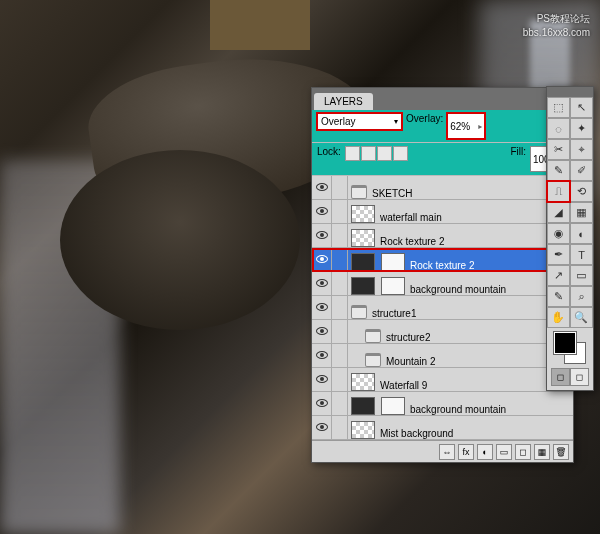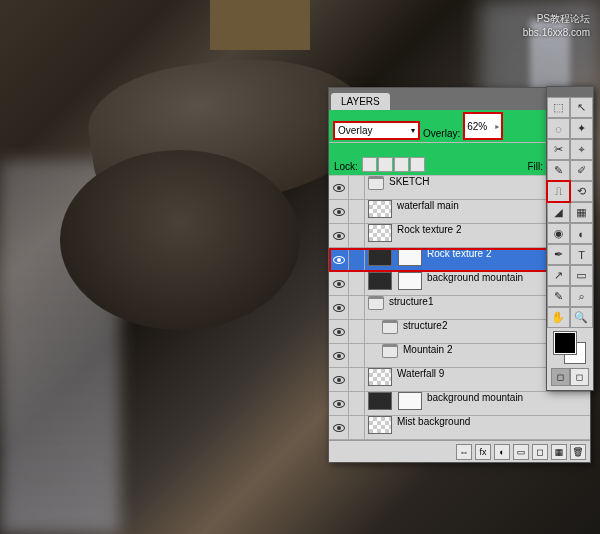--- a/index.html
+++ b/index.html
@@ -6,36 +6,36 @@
 body{width:600px;height:534px;overflow:hidden;position:relative;background:#000}
 .canvas{position:absolute;inset:0;background:linear-gradient(135deg,#3a3228 0%,#2a241c 15%,#4a4238 25%,#1a1610 40%,#3a3530 55%,#6a5a48 65%,#2a2520 80%,#1a1815 100%)}
 .canvas::before{content:"";position:absolute;left:0;top:160px;width:120px;height:374px;background:linear-gradient(180deg,rgba(200,200,210,0.3),rgba(180,180,190,0.5));filter:blur(8px)}
 .canvas::after{content:"";position:absolute;right:0;top:0;width:120px;height:200px;background:linear-gradient(180deg,rgba(180,185,195,0.4),rgba(160,165,175,0.3));filter:blur(10px)}
 .waterfall{position:absolute;right:30px;top:20px;width:40px;height:150px;background:linear-gradient(180deg,rgba(220,225,235,0.6),rgba(200,210,220,0.3));filter:blur(3px)}
 .rock1{position:absolute;left:90px;top:60px;width:280px;height:140px;background:radial-gradient(ellipse at 40% 30%,#5a5248,#2a2218);border-radius:40% 60% 50% 40%;transform:rotate(-8deg)}
 .rock2{position:absolute;left:60px;top:150px;width:240px;height:180px;background:radial-gradient(ellipse at 50% 40%,#4a4238,#1a1610);border-radius:50%}
 .watermark{position:absolute;top:12px;right:10px;color:rgba(255,255,255,0.85);font-size:11px;text-align:right;line-height:14px;text-shadow:0 0 3px #000;font-family:"Microsoft YaHei",Arial}
 .top-swatch{position:absolute;left:210px;top:0;width:100px;height:50px;background:#6b5838}
 
-.layers-panel{position:absolute;left:328px;top:87px;width:263px;background:#22c55e;border:1px solid #555;box-shadow:2px 2px 8px rgba(0,0,0,0.5)}
+.layers-panel{position:absolute;left:311px;top:87px;width:263px;background:#14b8a6;border:1px solid #555;box-shadow:2px 2px 8px rgba(0,0,0,0.5)}
 .panel-tabbar{height:22px;background:#6f6f6f;display:flex;align-items:flex-end;padding-left:2px;position:relative}
 .panel-tab{background:#d6d6d6;padding:3px 10px;font-size:10px;border-radius:3px 3px 0 0}
 .panel-menu{position:absolute;right:4px;top:4px;width:14px;height:12px;background:repeating-linear-gradient(180deg,#333 0 1px,transparent 1px 3px)}
-.panel-row{display:flex;align-items:flex-end;padding:3px 5px;gap:4px;border-bottom:1px solid #bbb}
+.panel-row{display:flex;align-items:flex-start;padding:3px 5px;gap:4px;border-bottom:1px solid #bbb}
 .blend-select{border:1px solid #888;background:#fff;padding:1px 3px;width:85px;height:17px;display:flex;align-items:center;justify-content:space-between}
 .blend-select::after{content:"▾";font-size:8px}
 .hl-red{outline:2px solid #d40000;outline-offset:-1px}
 .lbl{font-size:10px}
 .num-input{border:1px solid #888;background:#fff;width:38px;height:15px;padding:12px 2px;display:flex;align-items:center;justify-content:space-between}
 .num-input::after{content:"▸";font-size:8px;color:#666}
 .lock-icons{display:flex;gap:1px}
 .lock-ico{width:15px;height:15px;border:1px solid #999;background:#e8e8e8}
 
 .layers-list{max-height:310px;overflow:hidden;background:#d6d6d6}
-.layer{display:flex;align-items:flex-start;height:24px;border-bottom:1px solid #aaa;background:#d6d6d6}
+.layer{display:flex;align-items:flex-end;height:24px;border-bottom:1px solid #aaa;background:#d6d6d6}
 .layer.selected{background:#3875d7;color:#fff}
 .layer.selected.hl-red{outline:2px solid #d40000;outline-offset:-2px}
 .vis{width:20px;height:24px;display:flex;align-items:center;justify-content:center;border-right:1px solid #aaa}
 .eye{width:12px;height:8px;border:1px solid #333;border-radius:50%;position:relative}
 .eye::after{content:"";position:absolute;left:3px;top:1px;width:4px;height:4px;background:#333;border-radius:50%}
 .layer.selected .eye{border-color:#fff}
 .layer.selected .eye::after{background:#fff}
 .link{width:16px;height:24px;border-right:1px solid #aaa}
 .thumb{width:24px;height:18px;margin:0 3px;border:1px solid #666;background:repeating-conic-gradient(#ccc 0 25%,#fff 0 50%) 0 0/8px 8px}
 .thumb.folder{background:#e8e8e8;width:16px;height:14px;border:1px solid #888;border-top:3px solid #888;border-radius:2px}

